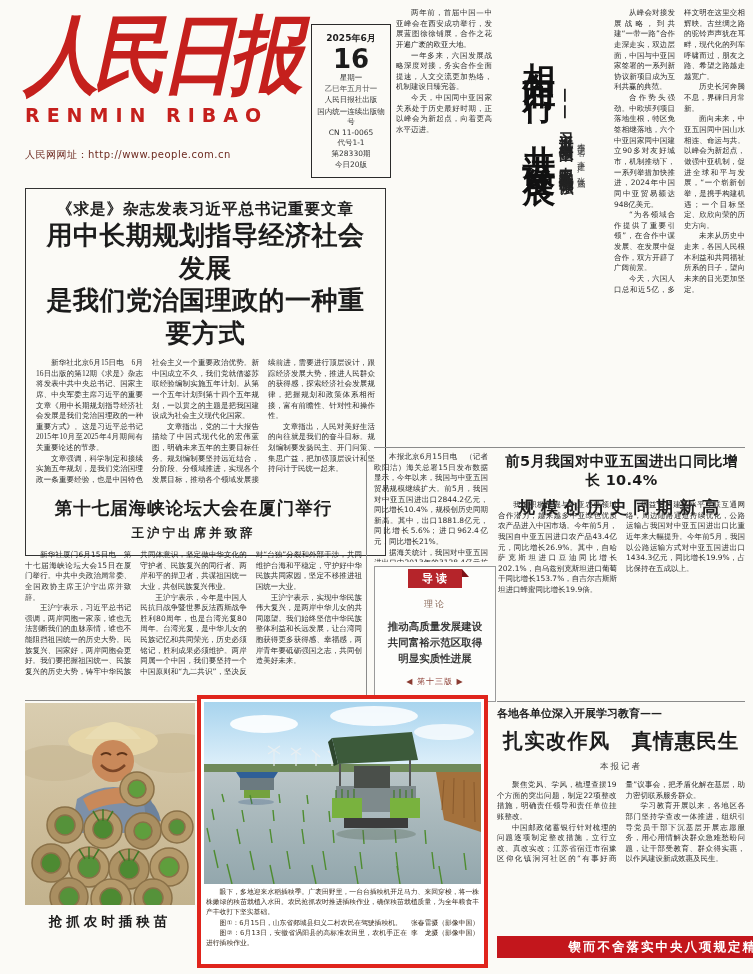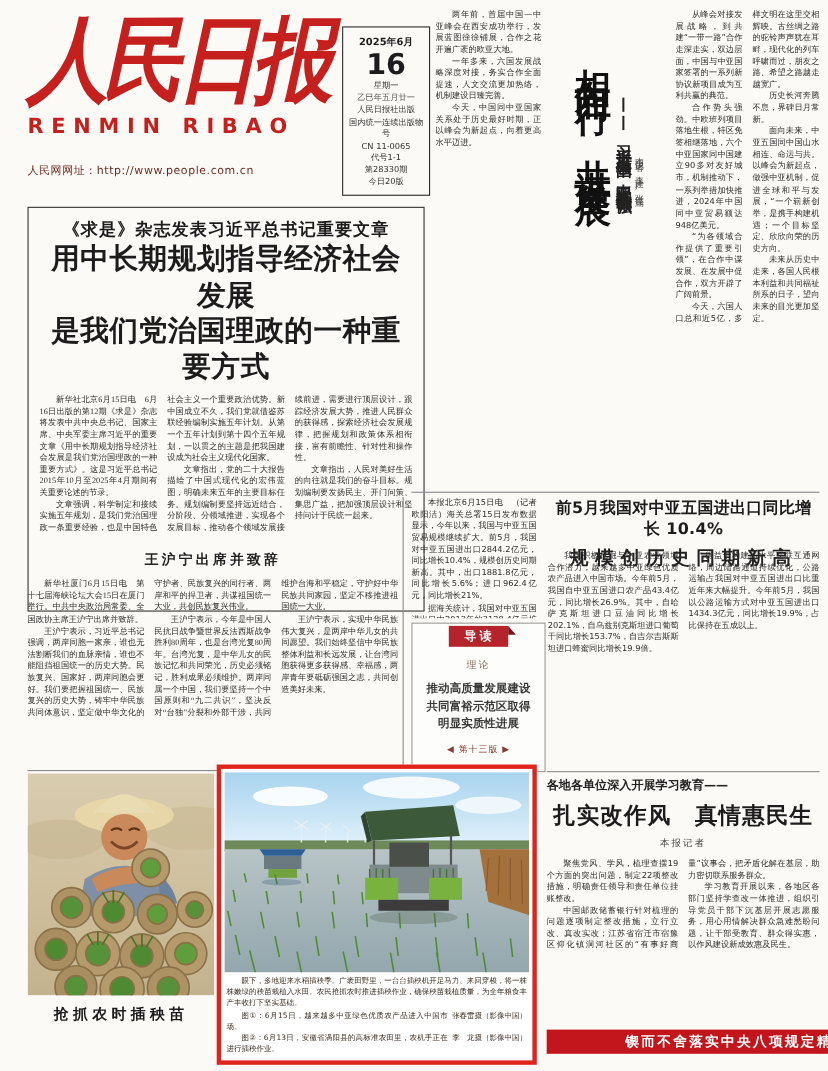--- a/index.html
+++ b/index.html
@@ -36,21 +36,21 @@
   
   .qs{position:absolute;left:25px;top:188px;width:361px;height:368px;border:1.5px solid #333;
       box-sizing:border-box;padding:10px 10px 8px;font-family:Liberation Serif, serif;}
   .qs .kicker{text-align:center;font-size:15.5px;font-weight:bold;letter-spacing:1px;}
   .qs .t1,.qs .t2{text-align:center;font-size:26px;font-weight:bold;letter-spacing:.5px;line-height:1.25;}
   .qs-body{margin-top:8px;height:168px;column-count:3;column-gap:9px;}
   
   .hx{position:absolute;left:25px;top:496px;width:337px;height:206px;}
   .hx .t{text-align:center;font-size:17.5px;font-weight:bold;letter-spacing:1px;}
   .hx .st{text-align:center;font-size:12.5px;font-weight:bold;letter-spacing:3px;margin-top:5px;color:#222;}
-  .hx-body{margin-top:8px;height:158px;column-count:3;column-gap:9px;font-family:Liberation Serif, serif;}
+  .hx-body{margin-top:8px;height:158px;column-count:3;column-gap:9px;}
   
   .rule-h{position:absolute;background:#8a8a8a;height:1px;}
   .rule-v{position:absolute;background:#8a8a8a;width:1px;}
   .trade-intro{position:absolute;left:374px;top:452px;width:114px;height:110px;}
   .trade-head{position:absolute;left:498px;top:452px;width:247px;}
   .trade-head .t{text-align:center;font-size:14.5px;font-weight:bold;letter-spacing:.3px;}
   .trade-head .st{text-align:center;font-family:"DejaVu Serif",serif;font-size:17px;
                   font-weight:bold;letter-spacing:6px;margin-top:6px;color:#222;}
   .trade-body{position:absolute;left:498px;top:500px;width:247px;height:202px;column-count:2;column-gap:9px;}
   
@@ -137,20 +137,21 @@
     <div class="t2">是我们党治国理政的一种重要方式</div>
     <div class="qs-body tiny">
         <p>新华社北京6月15日电　6月16日出版的第12期《求是》杂志将发表中共中央总书记、国家主席、中央军委主席习近平的重要文章《用中长期规划指导经济社会发展是我们党治国理政的一种重要方式》。这是习近平总书记2015年10月至2025年4月期间有关重要论述的节录。</p>
         <p>文章强调，科学制定和接续实施五年规划，是我们党治国理政一条重要经验，也是中国特色社会主义一个重要政治优势。新中国成立不久，我们党就借鉴苏联经验编制实施五年计划。从第一个五年计划到第十四个五年规划，一以贯之的主题是把我国建设成为社会主义现代化国家。</p>
         <p>文章指出，党的二十大报告描绘了中国式现代化的宏伟蓝图，明确未来五年的主要目标任务。规划编制要坚持远近结合，分阶段、分领域推进，实现各个发展目标，推动各个领域发展接续前进，需要进行顶层设计，跟踪经济发展大势，推进人民群众的获得感，探索经济社会发展规律，把握规划和政策体系相衔接，富有前瞻性、针对性和操作性。</p>
         <p>文章指出，人民对美好生活的向往就是我们的奋斗目标。规划编制要发扬民主、开门问策、集思广益，把加强顶层设计和坚持问计于民统一起来。</p>
       </div>
   </div>
 
   <div class="hx">
+    <div class="t">第十七届海峡论坛大会在厦门举行</div>
     <div class="st">王沪宁出席并致辞</div>
     <div class="hx-body tiny">
         <p>新华社厦门6月15日电　第十七届海峡论坛大会15日在厦门举行。中共中央政治局常委、全国政协主席王沪宁出席并致辞。</p>
         <p>王沪宁表示，习近平总书记强调，两岸同胞一家亲，谁也无法割断我们的血脉亲情，谁也不能阻挡祖国统一的历史大势。民族复兴、国家好，两岸同胞会更好。我们要把握祖国统一、民族复兴的历史大势，铸牢中华民族共同体意识，坚定做中华文化的守护者、民族复兴的同行者、两岸和平的捍卫者，共谋祖国统一大业，共创民族复兴伟业。</p>
         <p>王沪宁表示，今年是中国人民抗日战争暨世界反法西斯战争胜利80周年，也是台湾光复80周年。台湾光复，是中华儿女的民族记忆和共同荣光，历史必须铭记，胜利成果必须维护。两岸同属一个中国，我们要坚持一个中国原则和“九二共识”，坚决反对“台独”分裂和外部干涉，共同维护台海和平稳定，守护好中华民族共同家园，坚定不移推进祖国统一大业。</p>
         <p>王沪宁表示，实现中华民族伟大复兴，是两岸中华儿女的共同愿望。我们始终坚信中华民族整体利益和长远发展，让台湾同胞获得更多获得感、幸福感，两岸青年要砥砺强国之志，共同创造美好未来。</p>
       </div>
   </div>
 
   <div class="rule-h" style="left:374px;top:447px;width:371px;"></div>
@@ -350,21 +351,21 @@
             <line x1="238" y1="182" x2="235" y2="164"></line>
           </g>
       </g>
 
       <ellipse cx="172" cy="132" rx="40" ry="6" fill="#5a6b58" opacity="0.35"></ellipse>
       <ellipse cx="52" cy="100" rx="18" ry="3" fill="#3b5a80" opacity="0.3"></ellipse>
     </svg>
     <div class="redbox-cap">
       <p class="lead">眼下，多地迎来水稻插秧季。广袤田野里，一台台插秧机开足马力、来回穿梭，将一株株嫩绿的秧苗栽植入水田。农民抢抓农时推进插秧作业，确保秧苗栽植质量，为全年粮食丰产丰收打下坚实基础。</p>
       <div class="figline">
-        <span class="fg">图①：6月15日，越来越多中亚绿色优质农产品进入中国市场。</span>
+        <span class="fg">图①：6月15日，山东省郯城县归义二村农民在驾驶插秧机。</span>
         <span class="cr">张春雷摄（影像中国）</span>
       </div>
       <div class="figline">
         <span class="fg">图②：6月13日，安徽省涡阳县的高标准农田里，农机手正在进行插秧作业。</span>
         <span class="cr">李　龙摄（影像中国）</span>
       </div>
     </div>
   </div>
 
   <div class="xx">

